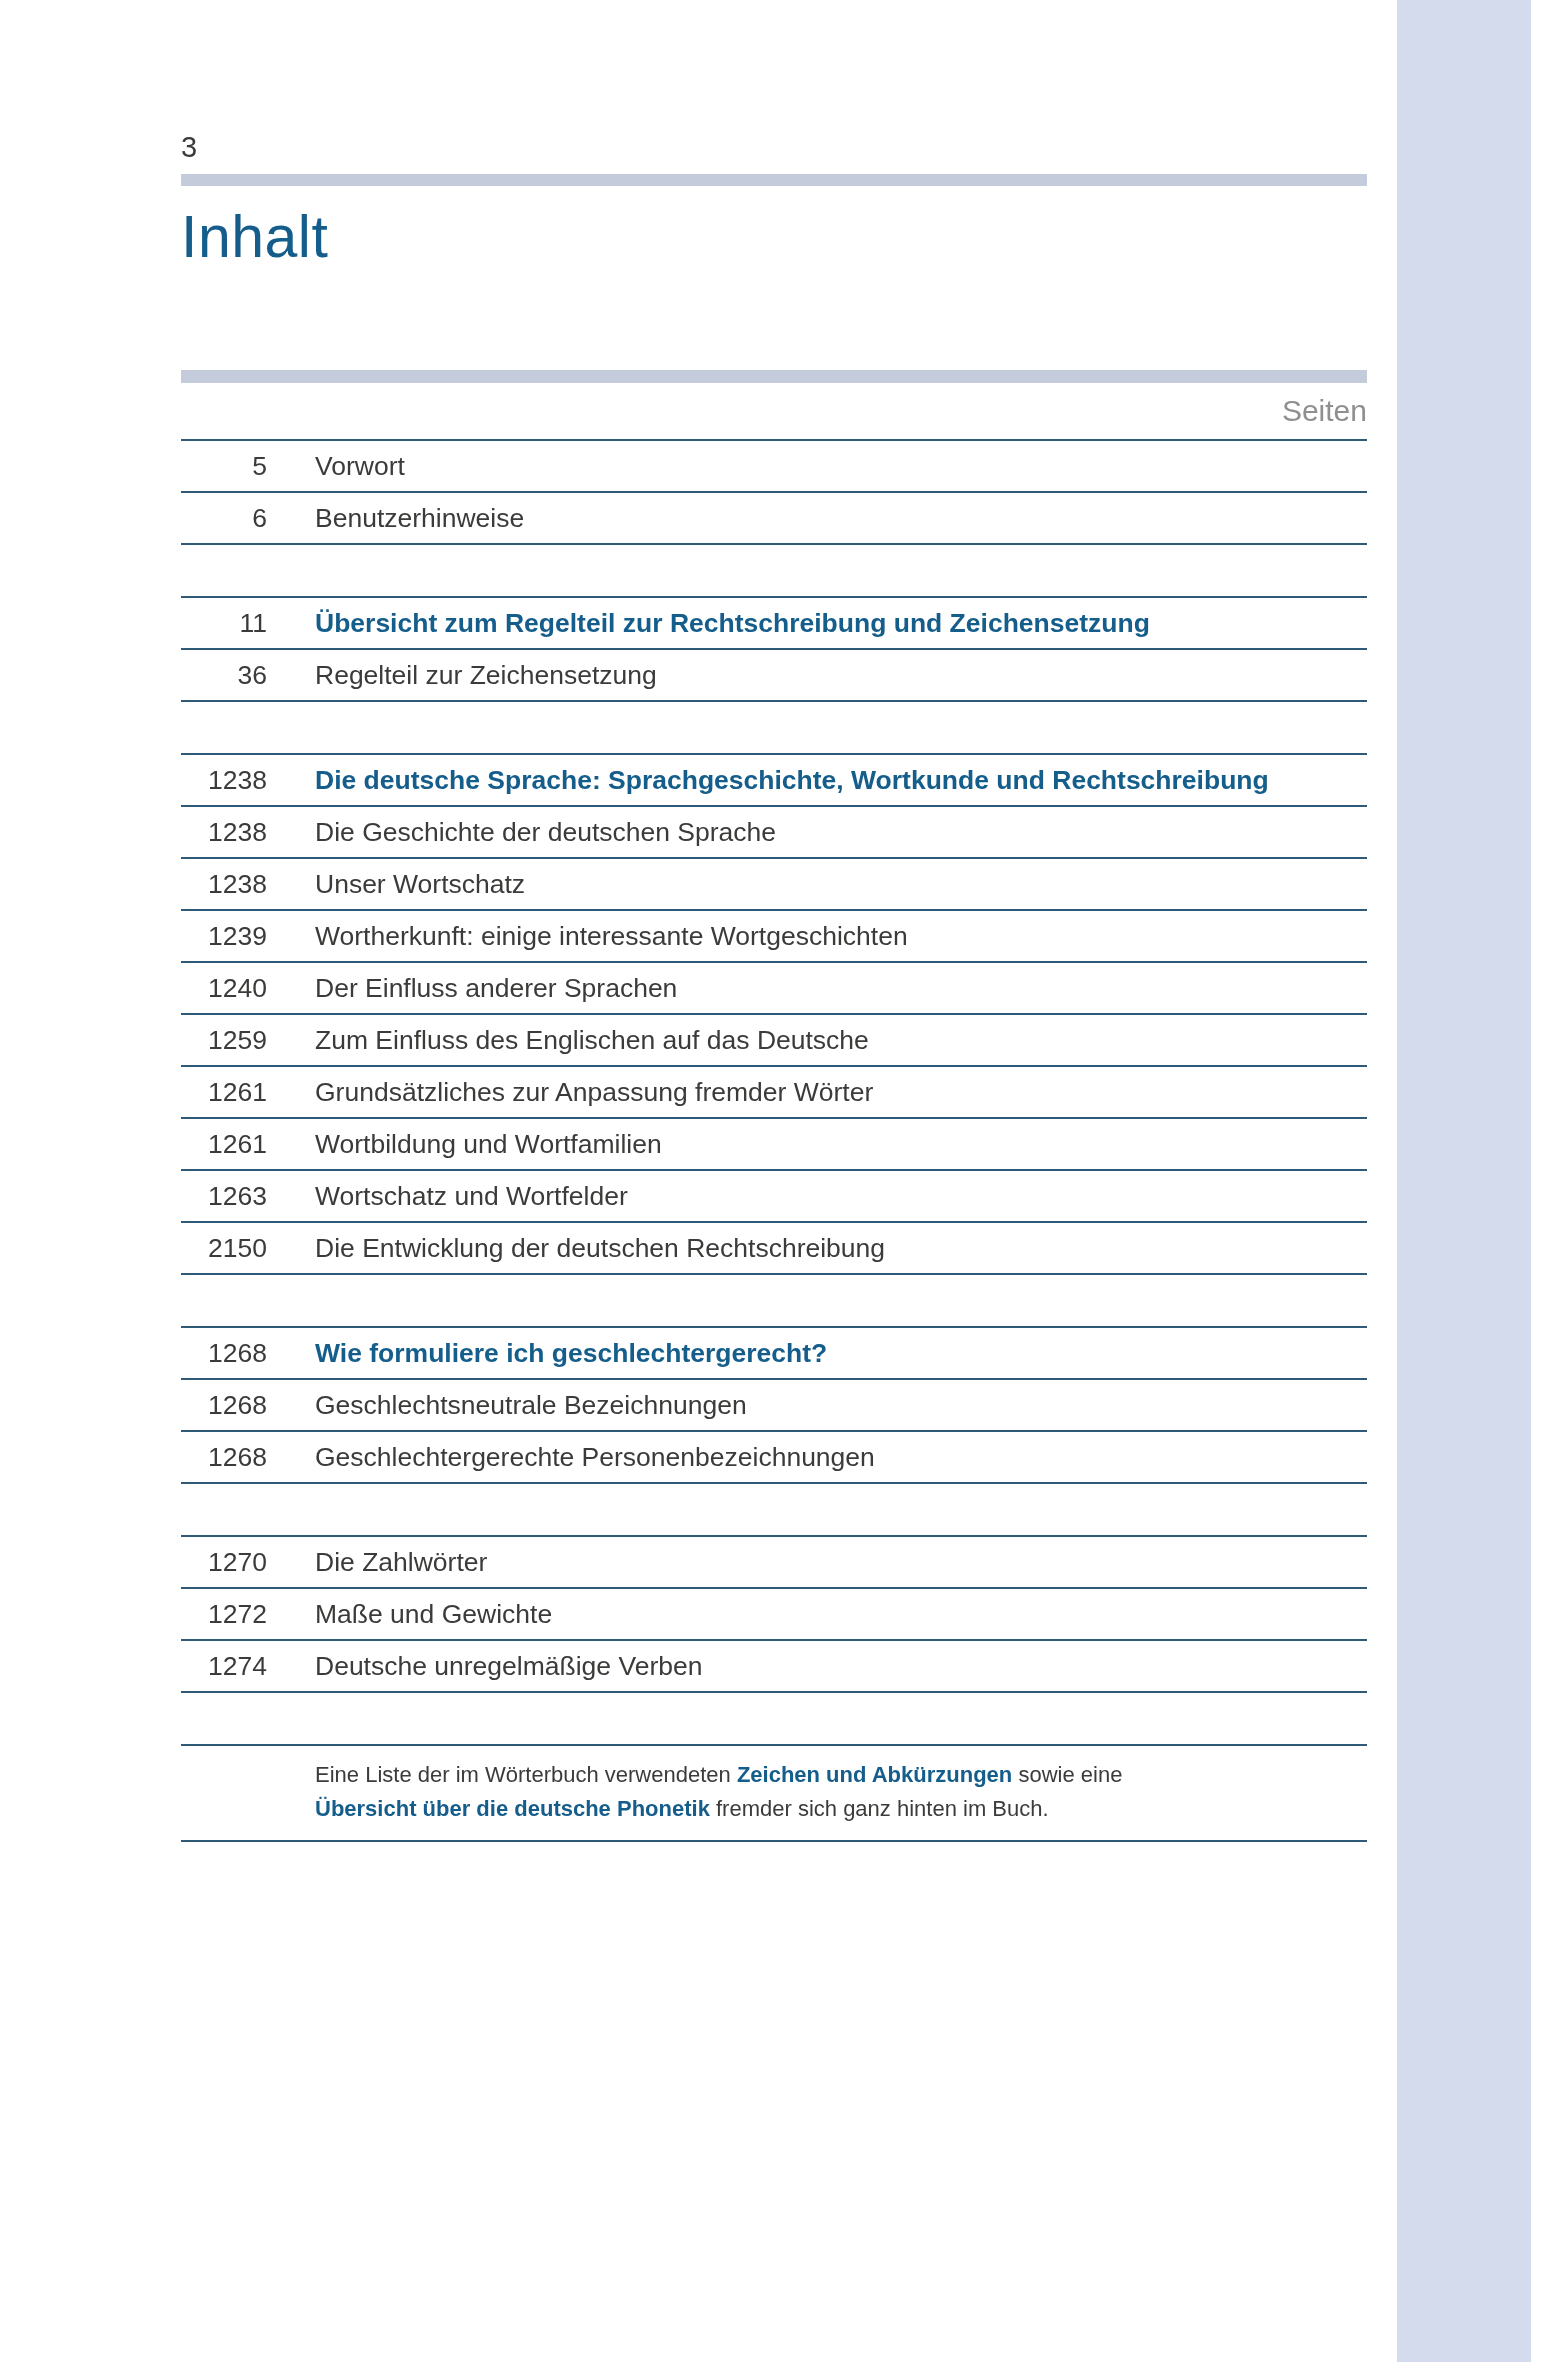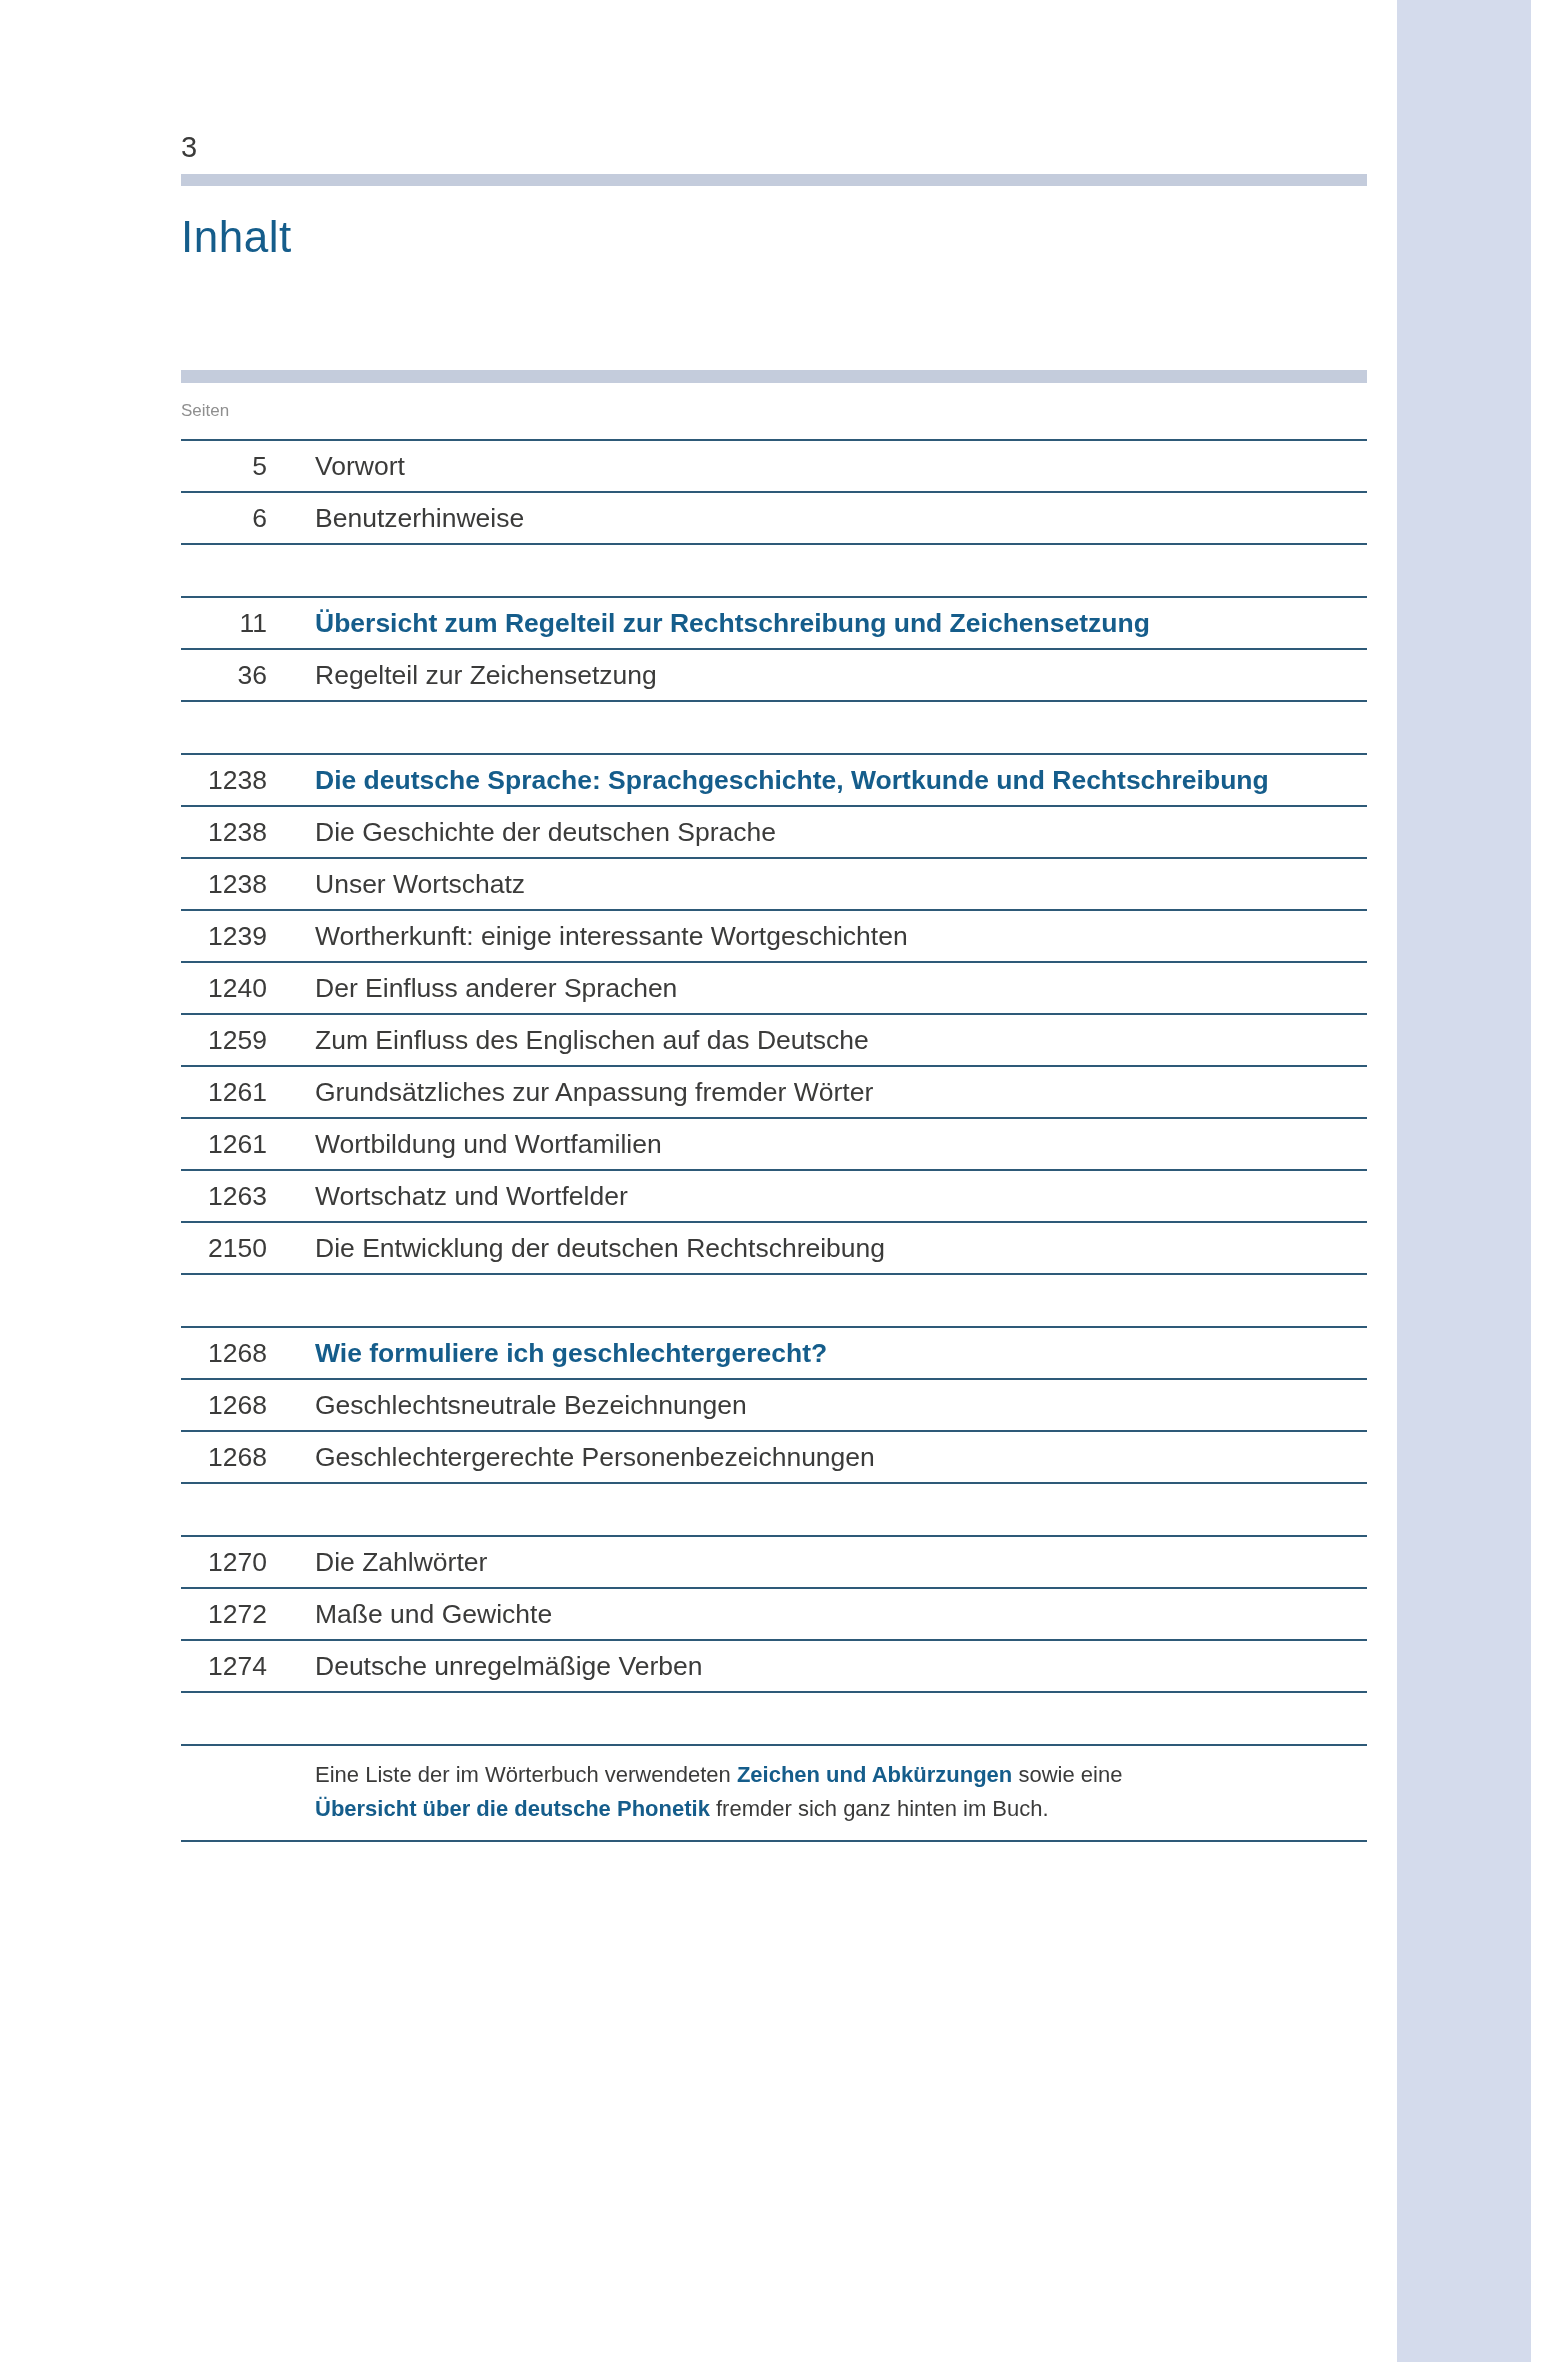--- a/index.html
+++ b/index.html
@@ -13,23 +13,23 @@
   *{box-sizing:content-box;}
   html,body{margin:0;padding:0;}
   body{
     width:1563px;height:2362px;position:relative;background:#ffffff;
     font-family:"Liberation Sans", sans-serif;color:var(--text);overflow:hidden;
   }
   .side-stripe{position:absolute;top:0;right:32px;width:134px;height:2362px;background:var(--stripe);}
   .content{position:absolute;left:181px;top:0;width:1186px;}
   .folio{margin-top:133px;font-size:29px;line-height:29px;}
   .top-bar{margin-top:11.8px;height:12.7px;background:var(--bar);}
-  .page-title{margin-top:19.6px;font-size:44px;line-height:62px;color:var(--accent-blue);font-weight:normal;letter-spacing:0.5px;}
+  .page-title{margin-top:19.6px;font-size:59px;line-height:62px;color:var(--accent-blue);font-weight:normal;letter-spacing:0.5px;}
   .section-bar{margin-top:102px;height:12.7px;background:var(--bar);}
-  .column-header{margin-top:13.7px;font-size:17px;line-height:29px;color:var(--muted);}
+  .column-header{margin-top:13.7px;font-size:30px;line-height:29px;color:var(--muted);text-align:right;}
   .toc{margin-top:13.7px;}
   .toc-group{border-top:2px solid var(--rule);}
   .toc-group + .toc-group{margin-top:51px;}
   .toc-row{display:flex;align-items:center;height:50px;border-bottom:2px solid var(--rule);font-size:26.5px;}
   .toc-num{width:86px;flex:none;text-align:right;}
   .toc-title{padding-left:48px;}
   .toc-row.head .toc-title{color:var(--accent-blue);font-weight:bold;}
   .note-row{height:auto;align-items:flex-start;padding:11.8px 0 13.7px;}
   .note-line{line-height:34px;font-size:22px;}
   .em{color:var(--accent-blue);font-weight:bold;}

